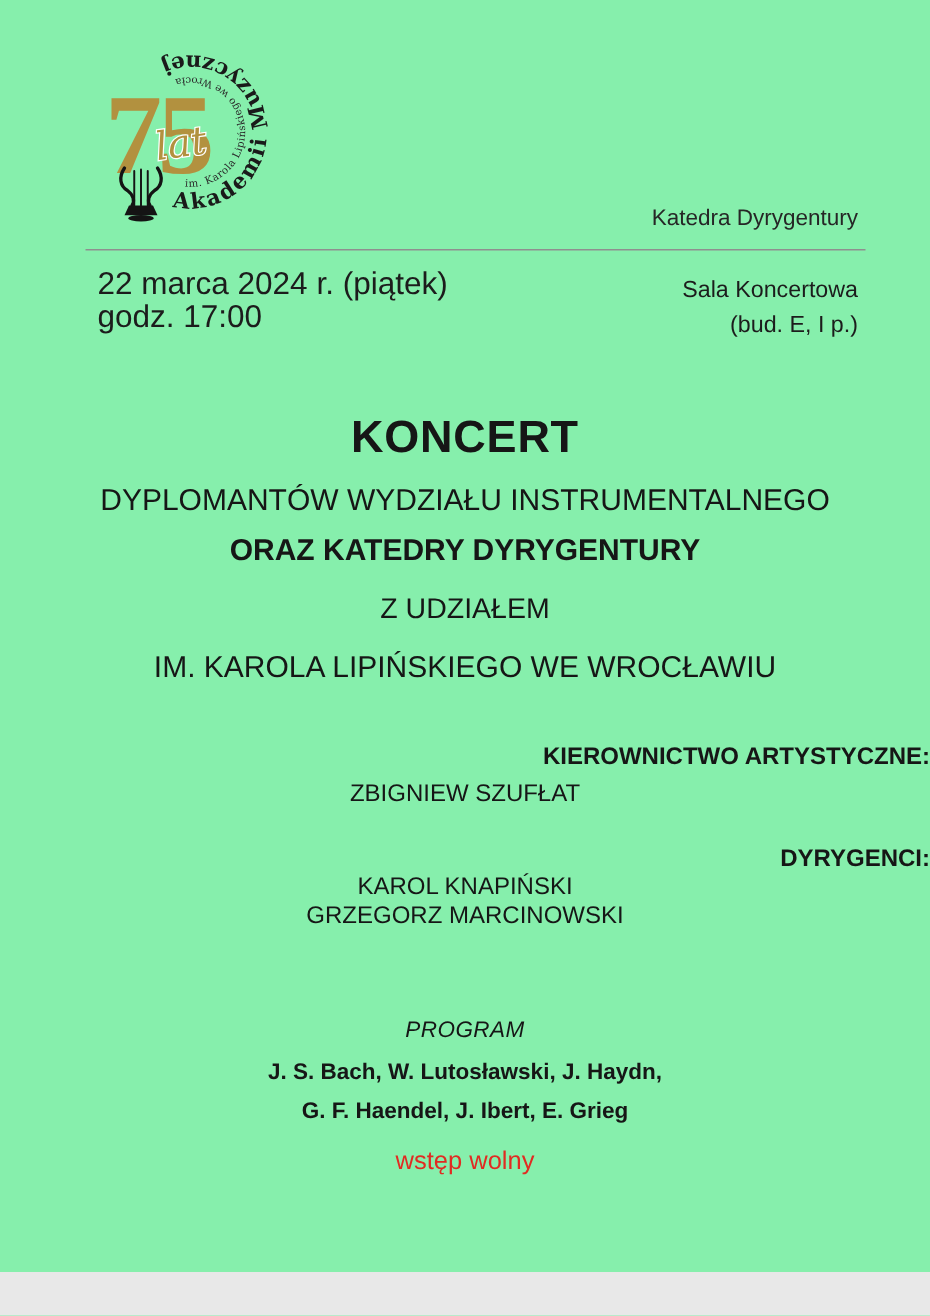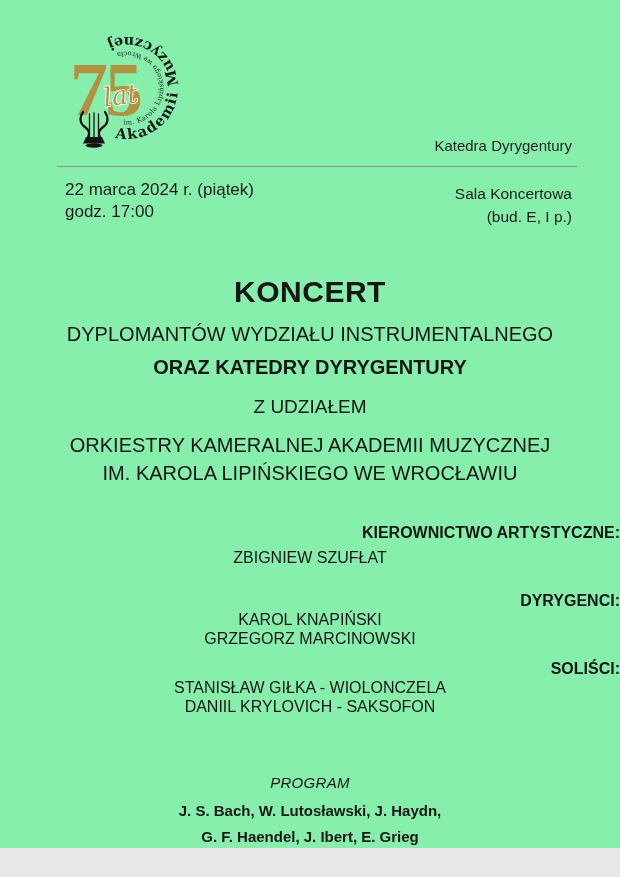--- a/index.html
+++ b/index.html
@@ -39,21 +39,21 @@
     top: 166px;
     height: 0;
     border: none;
     border-top: 1.5px solid #8f8f8f;
     margin: 0;
   }
   .date-block {
     position: absolute;
     left: 65px;
     top: 179px;
-    font-size: 17px;
+    font-size: 21px;
     line-height: 22px;
     text-align: left;
   }
   .venue-block {
     position: absolute;
     right: 48px;
     top: 182px;
     font-size: 15.5px;
     line-height: 23px;
     text-align: right;
@@ -142,40 +142,34 @@
     <div>(bud. E, I p.)</div>
   </div>
 
   <div class="content">
 
     <h1 class="t-main">KONCERT</h1>
     <div class="t-sub1">DYPLOMANTÓW WYDZIAŁU INSTRUMENTALNEGO</div>
     <div class="t-sub2">ORAZ KATEDRY DYRYGENTURY</div>
     <div class="t-with">Z UDZIAŁEM</div>
     <div class="t-orch">
-      <div>ORKIESTRY KAMERALNEJ AKADEMII MUZYCZNEJ</div>
       <div>IM. KAROLA LIPIŃSKIEGO WE WROCŁAWIU</div>
     </div>
 
     <div class="sec-artistic">
       <div class="sec-head">KIEROWNICTWO ARTYSTYCZNE:</div>
       <div class="sec-name">ZBIGNIEW SZUFŁAT</div>
     </div>
 
     <div class="sec-conductors">
       <div class="sec-head">DYRYGENCI:</div>
       <div class="sec-name">KAROL KNAPIŃSKI</div>
       <div class="sec-name">GRZEGORZ MARCINOWSKI</div>
     </div>
 
-    <div class="sec-soloists">
-      <div class="sec-head">SOLIŚCI:</div>
-      <div class="sec-name">STANISŁAW GIŁKA - WIOLONCZELA</div>
-      <div class="sec-name">DANIIL KRYLOVICH - SAKSOFON</div>
-    </div>
 
     <div class="program">
       <div class="program-head">PROGRAM</div>
       <div class="program-line first">J. S. Bach, W. Lutosławski, J. Haydn,</div>
       <div class="program-line">G. F. Haendel, J. Ibert, E. Grieg</div>
     </div>
 
     <div class="admission" style="color: rgb(225, 43, 34);">wstęp wolny</div>
   </div>
 

